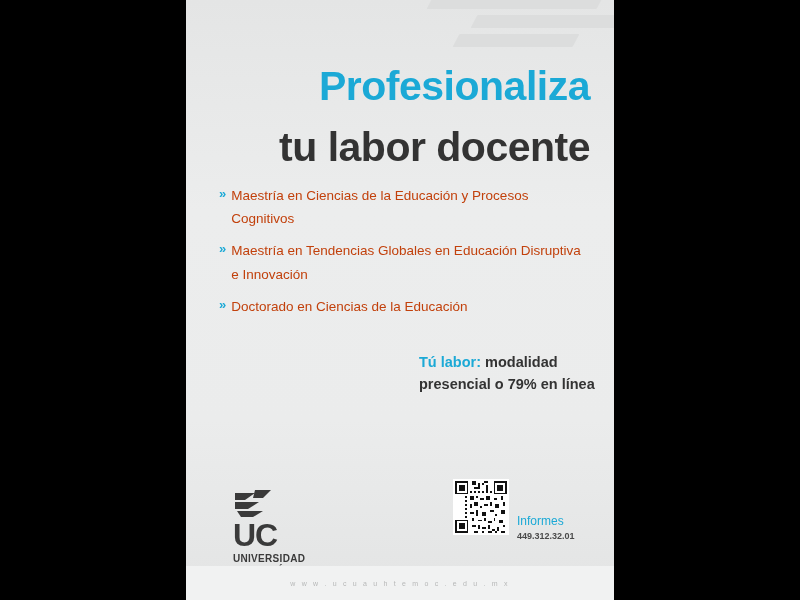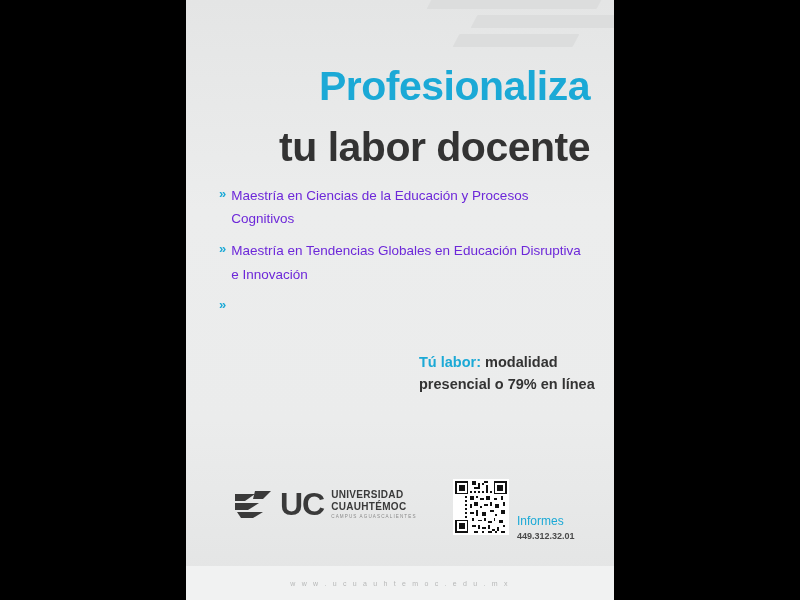--- a/index.html
+++ b/index.html
@@ -98,21 +98,21 @@
   }
   .bullet {
     color: #1ba9d6;
     font-size: 13px;
     line-height: 1.55;
     margin-right: 5px;
     flex: 0 0 auto;
     font-weight: bold;
   }
   .program-text {
-    color: #6d28d9;
+    color: #c2410c;
     font-size: 13.5px;
     line-height: 1.72;
     font-weight: normal;
   }
 
   
   .modality {
     position: absolute;
     left: 233px;
     top: 352px;
@@ -120,21 +120,22 @@
   }
   .modality .m-line { font-size: 14.5px; font-weight: bold; color: #333333; white-space: nowrap;}
   .modality .accent { color: #1ba9d6; }
 
   
   .logo {
     position: absolute;
     left: 47px;
     top: 487px;
     display: flex;
-    align-items: center;
+    align-items: flex-start;
+    flex-direction: column;
   }
   .logo-mark {
     width: 40px;
     height: 32px;
     margin-right: 7px;
     flex: 0 0 auto;
   }
   .logo-uc {
     color: #3a3a3a;
     font-size: 32px;
@@ -238,20 +239,21 @@
       <div class="program">
         <span class="bullet">»</span>
         <span class="program-text">Maestría en Ciencias de la Educación y Procesos Cognitivos</span>
       </div>
       <div class="program">
         <span class="bullet">»</span>
         <span class="program-text">Maestría en Tendencias Globales en Educación Disruptiva e Innovación</span>
       </div>
       <div class="program">
         <span class="bullet">»</span>
+        <span class="program-text">Doctorado en Ciencias de la Educación</span>
       </div>
     </div>
 
     <div class="modality">
       <div class="m-line">
         <span class="accent">Tú labor:</span>
         <span>modalidad</span>
       </div>
       <div class="m-line">presencial o 79% en línea</div>
     </div>

